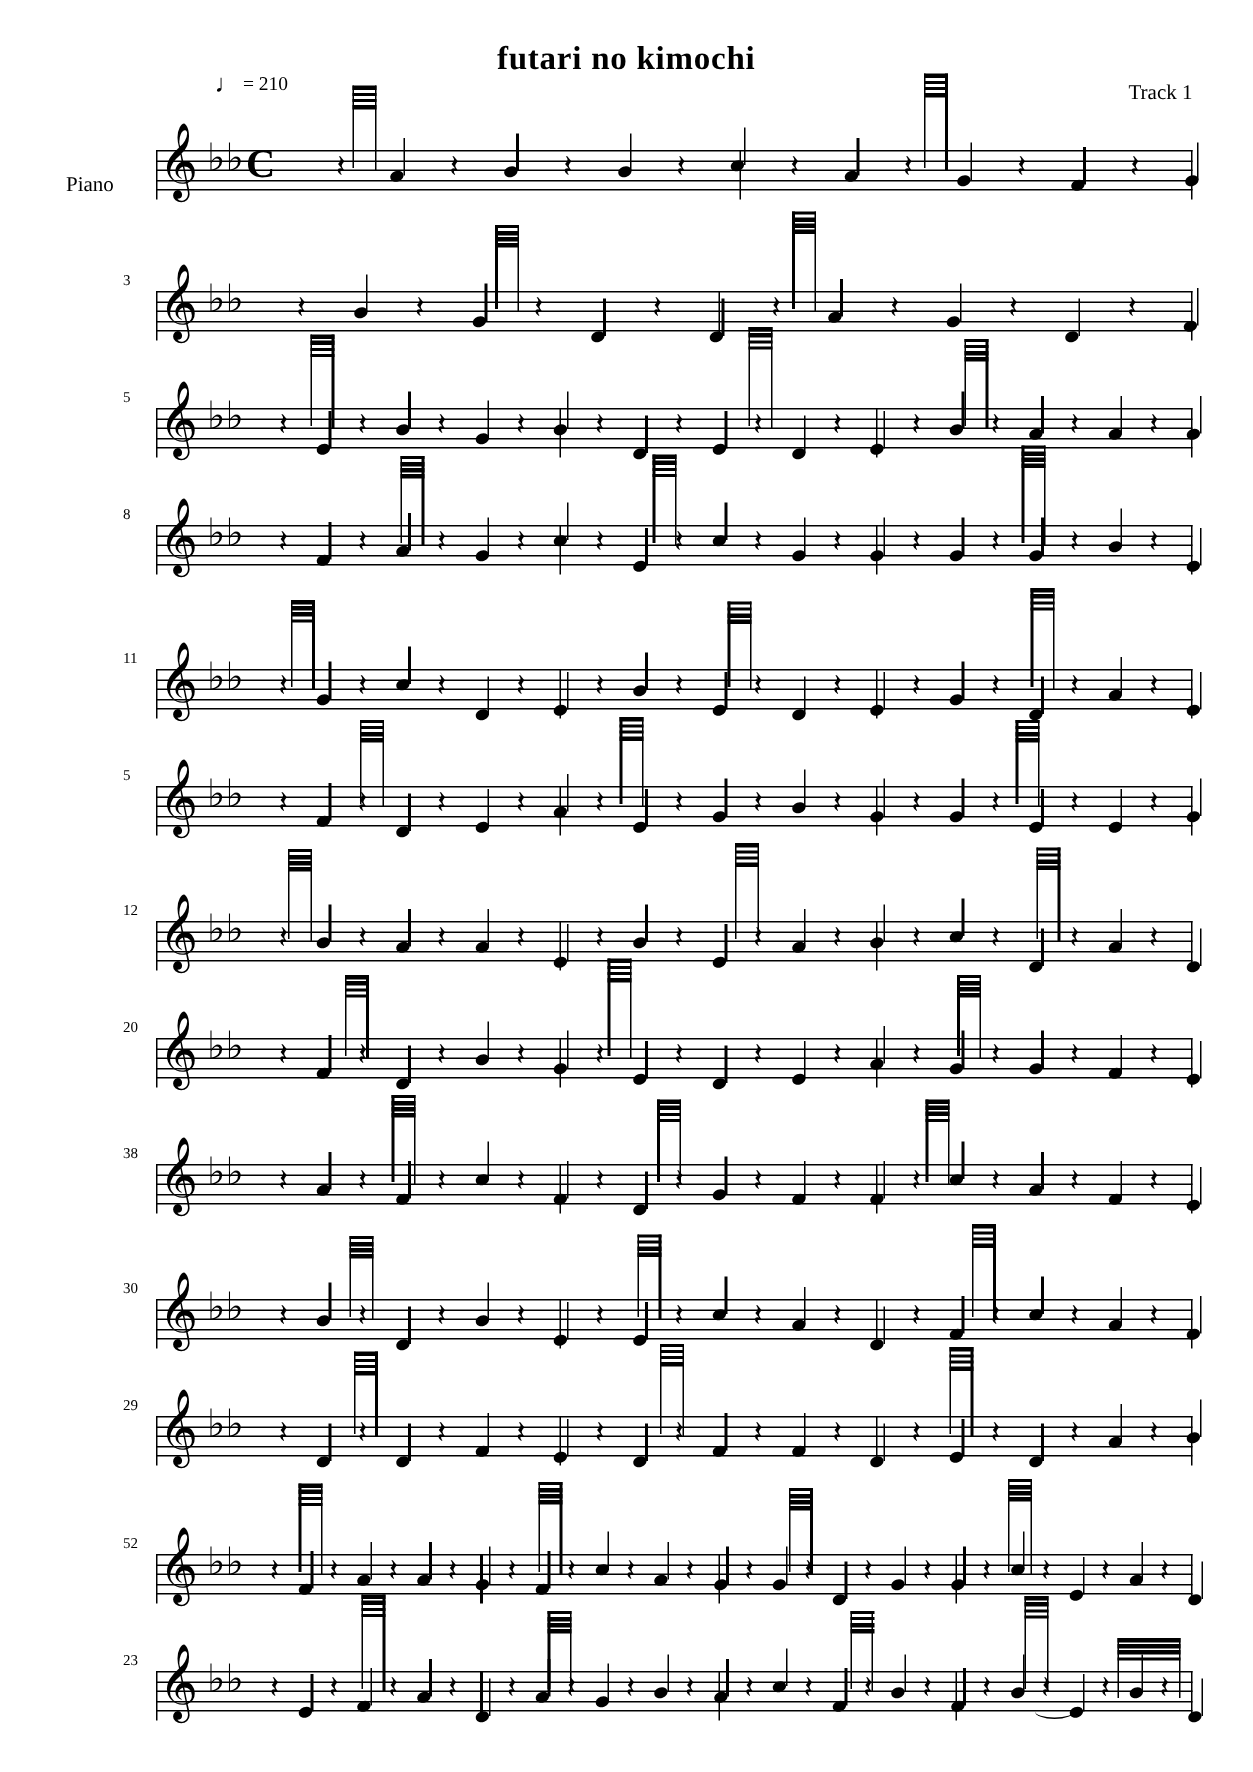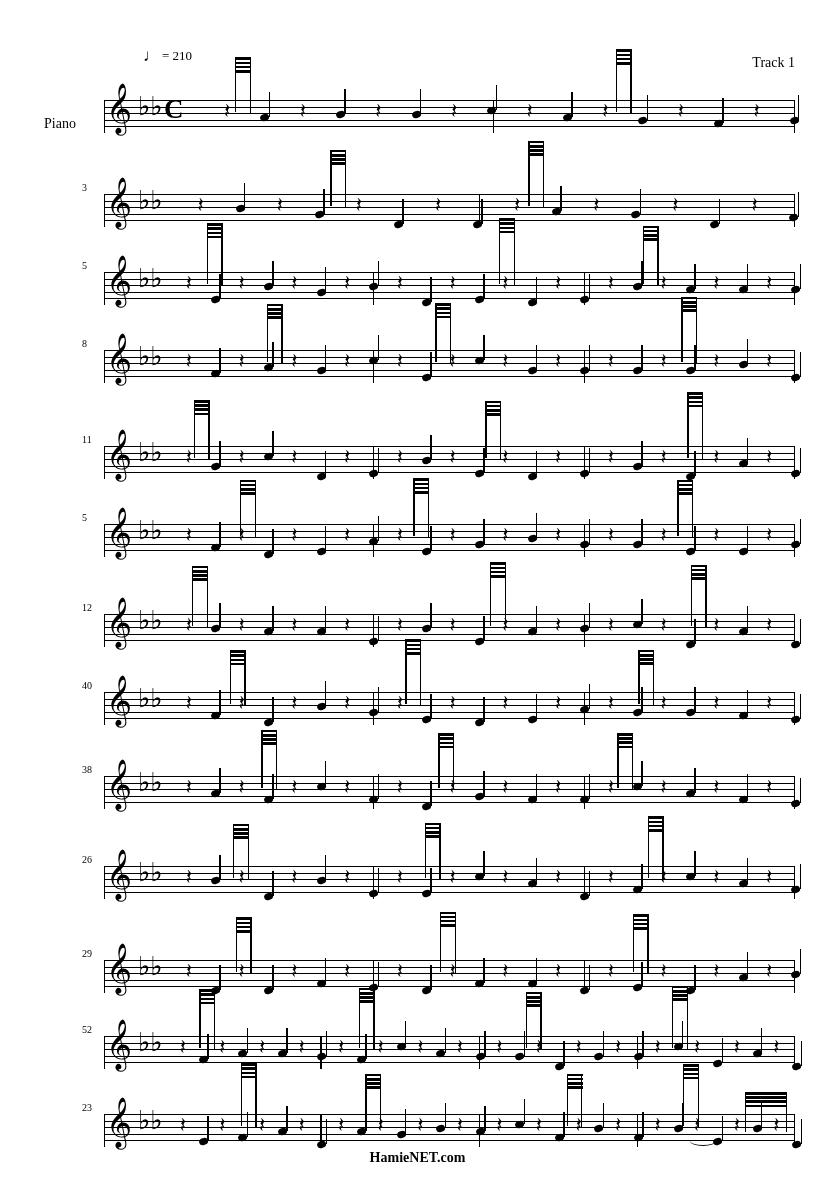--- a/index.html
+++ b/index.html
@@ -153,29 +153,29 @@
     height: 9px;
     border-bottom: 1.4px solid #000;
     border-radius: 0 0 50% 50%;
   }
 </style>
 </head>
 <body>
 
 <div class="sheet">
 
+  <div class="title">futari no kimochi</div>
   <div class="track-label">Track 1</div>
 
   <div class="tempo">
     <span class="note-glyph">♩</span><span>= 210</span>
   </div>
 
   <div class="instrument">Piano</div>
 
-  <div class="footer">HamieNET.com</div>
 
   <div id="systems">
       <div class="system" style="top: 0px;">
         <div class="staff" style="top: 100px; left: 104px; width: 691px;">
           <div class="line" style="top: 0px;"></div>
           <div class="line" style="top: 6.6px;"></div>
           <div class="line" style="top: 13.2px;"></div>
           <div class="line" style="top: 19.8px;"></div>
           <div class="line" style="top: 26.4px;"></div>
         </div>
@@ -624,21 +624,21 @@
         <div class="stem" style="left: 705.348px; top: 564.551px; height: 63.4491px;"></div>
       </div>
       <div class="system" style="top: 0px;">
         <div class="staff" style="top: 692px; left: 104px; width: 691px;">
           <div class="line" style="top: 0px;"></div>
           <div class="line" style="top: 6.6px;"></div>
           <div class="line" style="top: 13.2px;"></div>
           <div class="line" style="top: 19.8px;"></div>
           <div class="line" style="top: 26.4px;"></div>
         </div>
-        <div class="measure-number" style="left: 82px; top: 680px;">40</div>
+        <div class="measure-number" style="left: 82px; top: 680px;">20</div>
         <div class="clef" style="left: 106px; top: 678px;">𝄞</div>
         <div class="keysig" style="left: 138px; top: 685px;">♭♭</div>
         <div class="barline" style="left: 373px; top: 692px;"></div>
         <div class="barline" style="left: 584px; top: 692px;"></div>
         <div class="barline" style="left: 794px; top: 692px;"></div>
         <div class="barline" style="left: 104px; top: 692px;"></div>
         <div class="rest" style="left: 185.738px; top: 693px;">𝄽</div>
         <div class="notehead" style="left: 211.058px; top: 712.4px;"></div>
         <div class="stem" style="left: 219.458px; top: 690.4px; height: 25px;"></div>
         <div class="rest" style="left: 238.488px; top: 693px;">𝄽</div>
@@ -764,21 +764,21 @@
         <div class="stem" style="left: 631.783px; top: 732.984px; height: 57.0157px;"></div>
       </div>
       <div class="system" style="top: 0px;">
         <div class="staff" style="top: 866px; left: 104px; width: 691px;">
           <div class="line" style="top: 0px;"></div>
           <div class="line" style="top: 6.6px;"></div>
           <div class="line" style="top: 13.2px;"></div>
           <div class="line" style="top: 19.8px;"></div>
           <div class="line" style="top: 26.4px;"></div>
         </div>
-        <div class="measure-number" style="left: 82px; top: 854px;">26</div>
+        <div class="measure-number" style="left: 82px; top: 854px;">30</div>
         <div class="clef" style="left: 106px; top: 852px;">𝄞</div>
         <div class="keysig" style="left: 138px; top: 859px;">♭♭</div>
         <div class="barline" style="left: 373px; top: 866px;"></div>
         <div class="barline" style="left: 584px; top: 866px;"></div>
         <div class="barline" style="left: 794px; top: 866px;"></div>
         <div class="barline" style="left: 104px; top: 866px;"></div>
         <div class="rest" style="left: 185.738px; top: 867px;">𝄽</div>
         <div class="notehead" style="left: 211.058px; top: 876.5px;"></div>
         <div class="stem" style="left: 219.458px; top: 854.5px; height: 25px;"></div>
         <div class="rest" style="left: 238.488px; top: 867px;">𝄽</div>
@@ -826,21 +826,21 @@
         <div class="rest" style="left: 765.987px; top: 867px;">𝄽</div>
         <div class="notehead" style="left: 791.308px; top: 886.4px;"></div>
         <div class="stem" style="left: 799.707px; top: 864.4px; height: 25px;"></div>
         <div class="beamgrp" style="left: 647.835px; top: 816.484px; width: 16px;"></div>
         <div class="beamgrp" style="left: 647.835px; top: 820.684px; width: 16px;"></div>
         <div class="beamgrp" style="left: 647.835px; top: 824.884px; width: 16px;"></div>
         <div class="beamgrp" style="left: 647.835px; top: 829.084px; width: 16px;"></div>
         <div class="stem" style="left: 647.835px; top: 816.484px; height: 61.5161px;"></div>
         <div class="stem" style="left: 662.435px; top: 816.484px; height: 63.5161px;"></div>
       </div>
-      <div class="system" style="top: 16px;">
+      <div class="system" style="top: 0px;">
         <div class="staff" style="top: 944px; left: 104px; width: 691px;">
           <div class="line" style="top: 0px;"></div>
           <div class="line" style="top: 6.6px;"></div>
           <div class="line" style="top: 13.2px;"></div>
           <div class="line" style="top: 19.8px;"></div>
           <div class="line" style="top: 26.4px;"></div>
         </div>
         <div class="measure-number" style="left: 82px; top: 932px;">29</div>
         <div class="clef" style="left: 106px; top: 930px;">𝄞</div>
         <div class="keysig" style="left: 138px; top: 937px;">♭♭</div>

